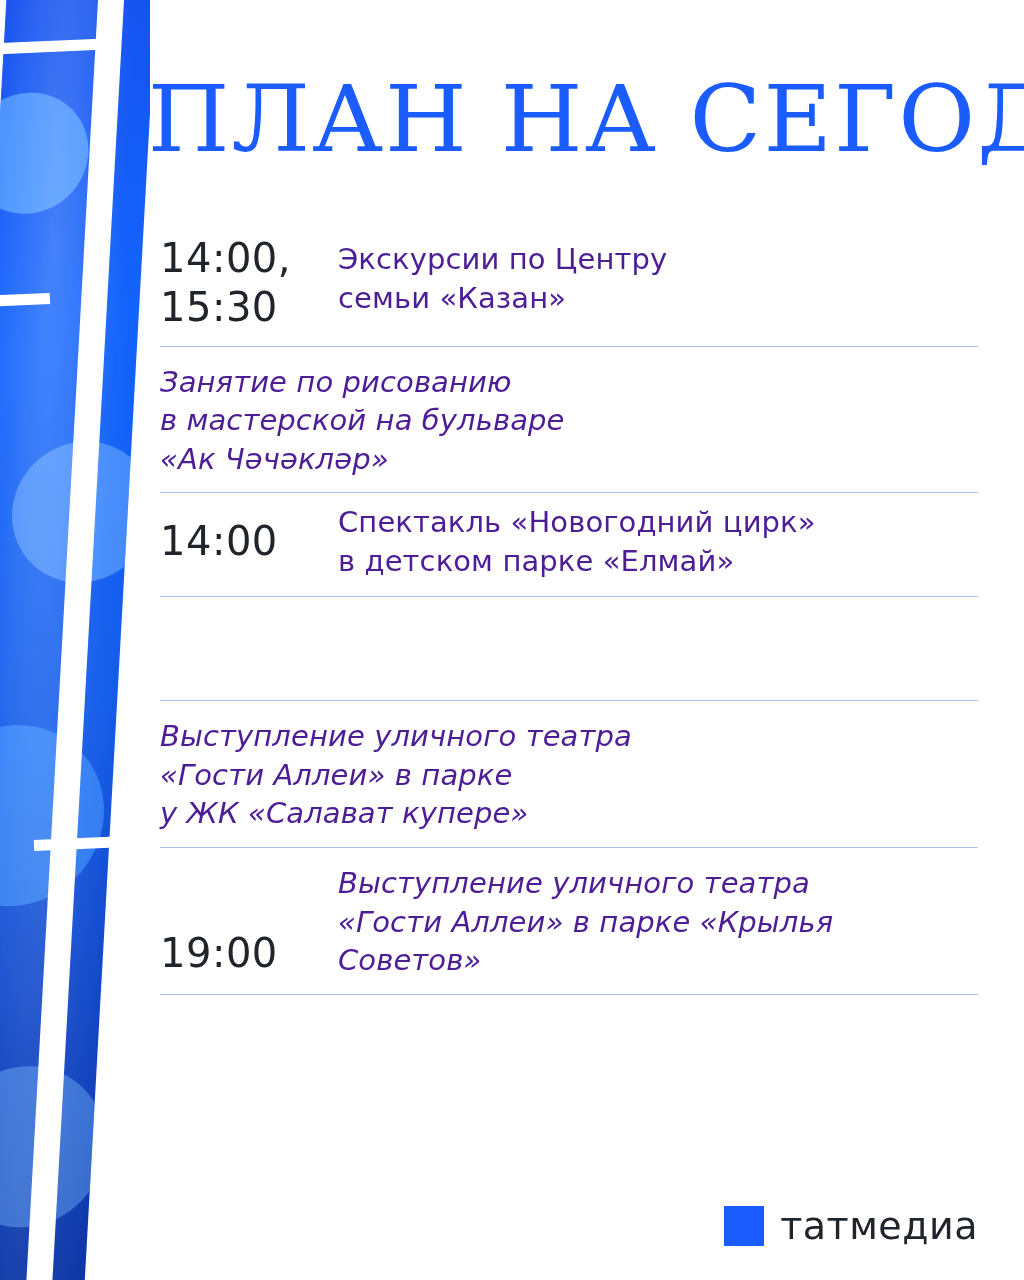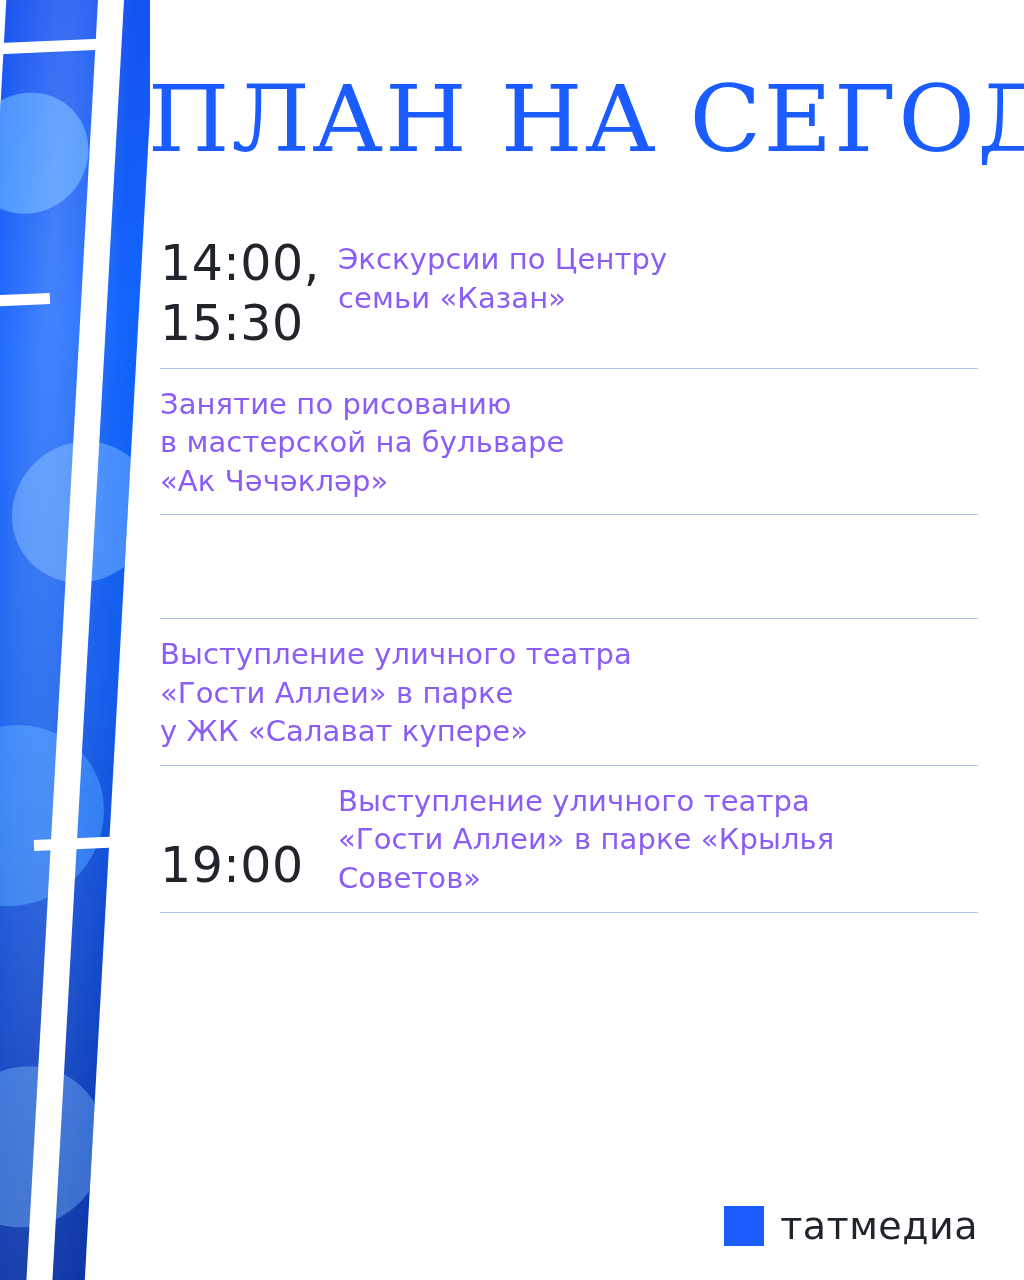--- a/index.html
+++ b/index.html
@@ -105,44 +105,44 @@
     align-items: center;
     border-bottom: 1.5px solid #a9c3ef;
     min-height: 104px;
     padding: 8px 0 14px 0;
   }
   .row:last-of-type { border-bottom: 1.5px solid #a9c3ef; }
 
   .time {
     flex: 0 0 178px;
     font-family: "DejaVu Sans", "Liberation Sans", sans-serif;
-    font-size: 49px;
+    font-size: 40px;
     line-height: 1.22;
     color: #20242b;
     font-weight: 400;
     letter-spacing: 0.5px;
     white-space: pre-line;
     text-align: left;
   }
 
   .desc {
     flex: 1 1 auto;
     font-family: "DejaVu Sans", "Liberation Sans", sans-serif;
     font-size: 29px;
     line-height: 1.33;
-    color: #8b5cf6;
+    color: #4c1d95;
     font-weight: 400;
     white-space: pre-line;
     letter-spacing: 0.1px;
   }
 
   .row-1 .time { align-self: flex-start; padding-top: 4px; }
   .row-1 .desc { align-self: flex-start; padding-top: 10px; }
   .row-2 .time, .row-4 .time, .row-5 .time, .row-6 .time { align-self: flex-end; padding-bottom: 2px; }
-  .row-2 .desc, .row-4 .desc, .row-5 .desc, .row-6 .desc { align-self: flex-start; padding-top: 8px; }
+  .row-2 .desc, .row-4 .desc, .row-5 .desc, .row-6 .desc { align-self: flex-start; padding-top: 8px; font-style: italic; }
 
   
   .footer {
     position: absolute;
     right: 46px;
     bottom: 34px;
     display: flex;
     align-items: center;
     gap: 16px;
   }
@@ -185,20 +185,25 @@
         <div class="desc">Экскурсии по Центру
 семьи «Казан»</div>
       </div>
 
       <div class="row row-2">
         <div class="desc">Занятие по рисованию
 в мастерской на бульваре
 «Ак Чәчәкләр»</div>
       </div>
 
+      <div class="row row-3">
+        <div class="time">14:00</div>
+        <div class="desc">Спектакль «Новогодний цирк»
+в детском парке «Елмай»</div>
+      </div>
 
       <div class="row row-4">
       </div>
 
       <div class="row row-5">
         <div class="desc">Выступление уличного театра
  «Гости Аллеи» в парке
  у ЖК «Салават купере»</div>
       </div>
 

